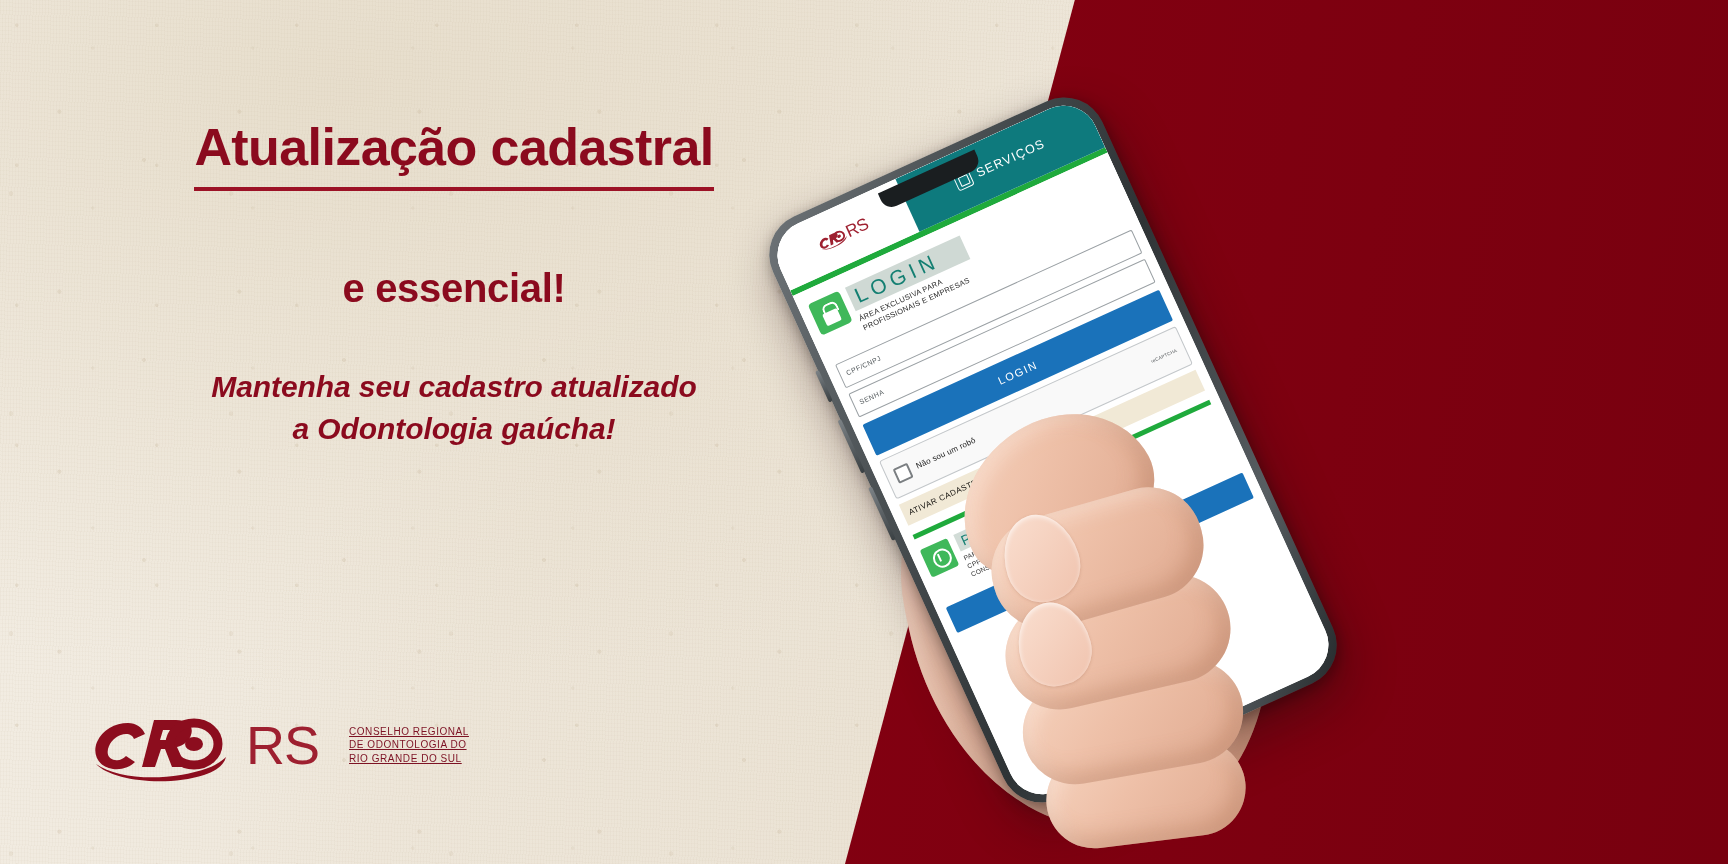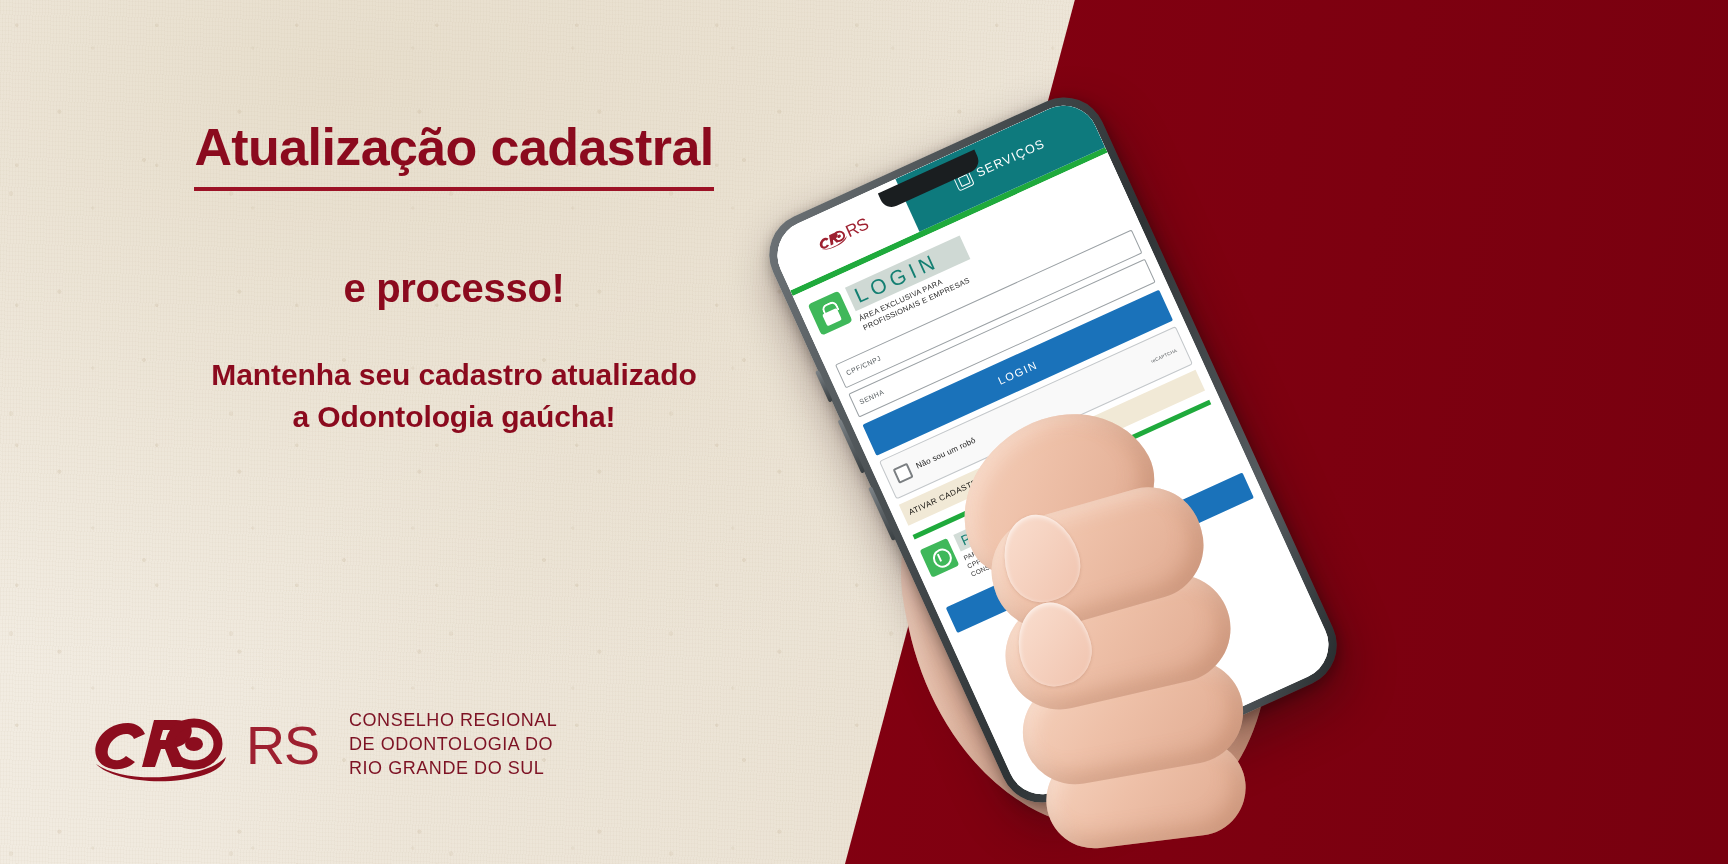--- a/index.html
+++ b/index.html
@@ -71,26 +71,27 @@
   .subhead {
     margin-top:72px;
     font-size:40px;
     font-weight:bold;
     line-height:1.28;
     color:#8b0a1e;
     letter-spacing:-.3px;
   }
 
   .body-copy {
-    margin-top:40px;
+    margin-top:52px;
     font-size:30px;
     font-weight:bold;
     line-height:1.42;
     color:#8b0a1e;
     letter-spacing:-.1px;
+    font-style:italic;
   }
 
   
   .logo-lockup {
     position:absolute;
     left:88px; bottom:82px;
     display:flex;
     align-items:center;
     gap:14px;
   }
@@ -101,26 +102,27 @@
     letter-spacing:-1px;
     color:#9e2030;
     line-height:1;
     margin-left:-4px;
   }
   .logo-divider {
     width:2px; height:62px;
     background:transparent;
   }
   .logo-text {
-    font-size:18px;
+    font-size:10px;
     line-height:1.33;
     letter-spacing:.55px;
     color:#7d1224;
     text-align:left;
     white-space:pre-line;
+    text-decoration:underline;
   }
 
   
   .phone-stage {
     position:absolute;
     left:760px; top:90px;
     width:760px; height:774px;
   }
 
   
@@ -398,21 +400,21 @@
 <div id="banner">
 
   <div class="paper"></div>
   <div class="red-panel"></div>
 
   <div class="copy">
 
     <div class="headline">Atualização cadastral</div>
 
     <div class="subhead">
-      <div>e processo!</div>
+      <div>e essencial!</div>
     </div>
 
     <div class="body-copy">
       <div>Mantenha seu cadastro atualizado</div>
       <div>a Odontologia gaúcha!</div>
     </div>
   </div>
 
   <div class="logo-lockup">
 

